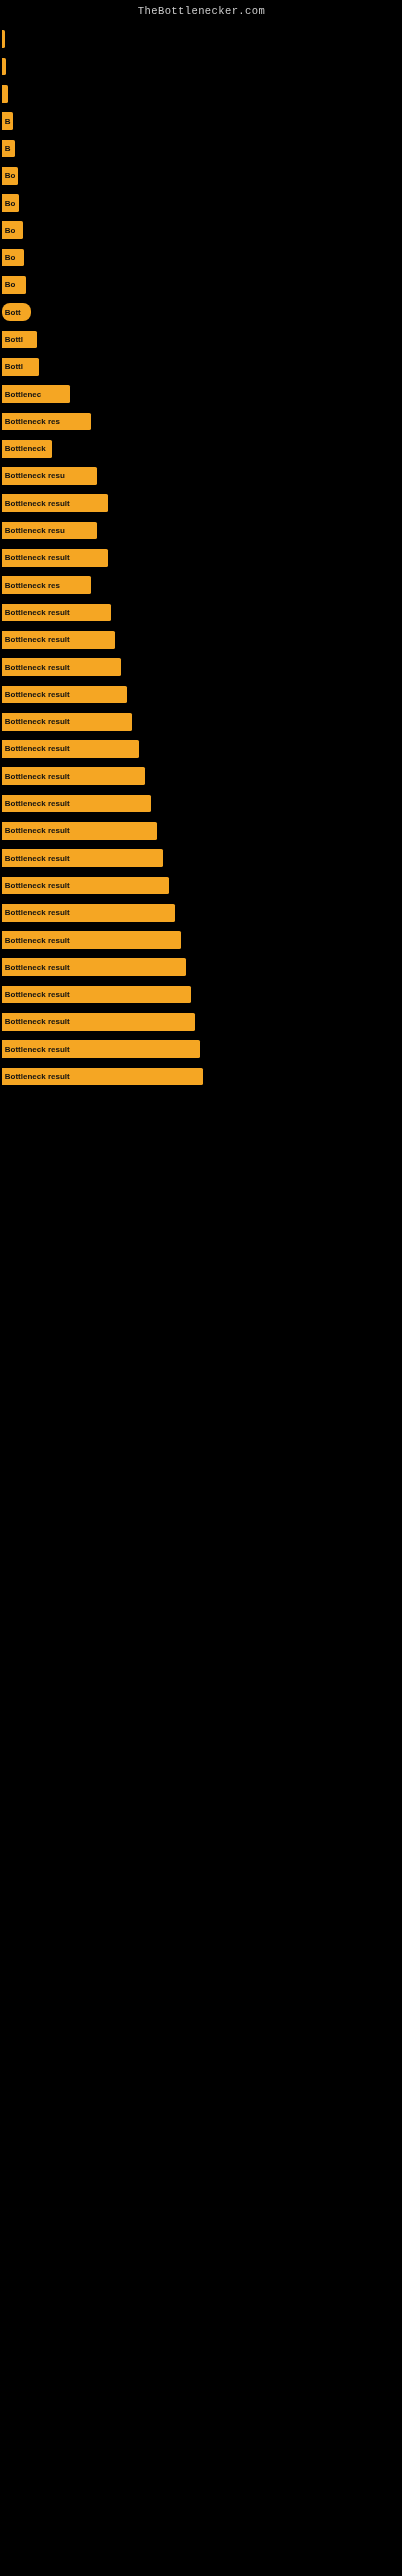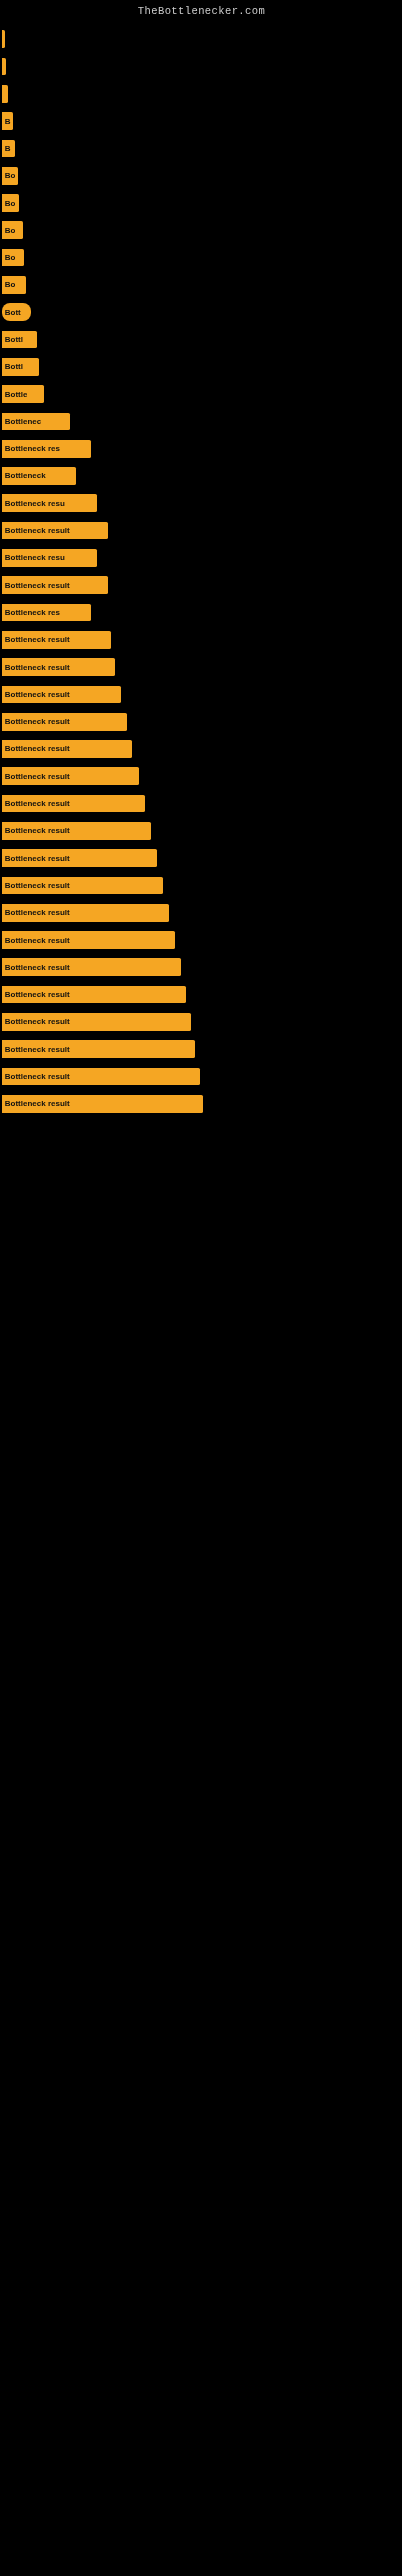--- a/index.html
+++ b/index.html
@@ -113,36 +113,31 @@
       <div class="bar" style="width: 35px;">
         <span class="bar-label">Bottl</span>
       </div>
     </div>
     <div class="bar-row">
       <div class="bar" style="width: 37px;">
         <span class="bar-label">Bottl</span>
       </div>
     </div>
     <div class="bar-row">
-      <div class="bar" style="width: 42px;">
-        <span class="bar-label">Bottle</span>
-      </div>
-    </div>
-    <div class="bar-row">
       <div class="bar" style="width: 68px;">
         <span class="bar-label">Bottlenec</span>
       </div>
     </div>
     <div class="bar-row">
       <div class="bar" style="width: 89px;">
         <span class="bar-label">Bottleneck res</span>
       </div>
     </div>
     <div class="bar-row">
-      <div class="bar" style="width: 74px;">
+      <div class="bar" style="width: 50px;">
         <span class="bar-label">Bottleneck</span>
       </div>
     </div>
     <div class="bar-row">
       <div class="bar" style="width: 95px;">
         <span class="bar-label">Bottleneck resu</span>
       </div>
     </div>
     <div class="bar-row">
       <div class="bar" style="width: 106px;">

